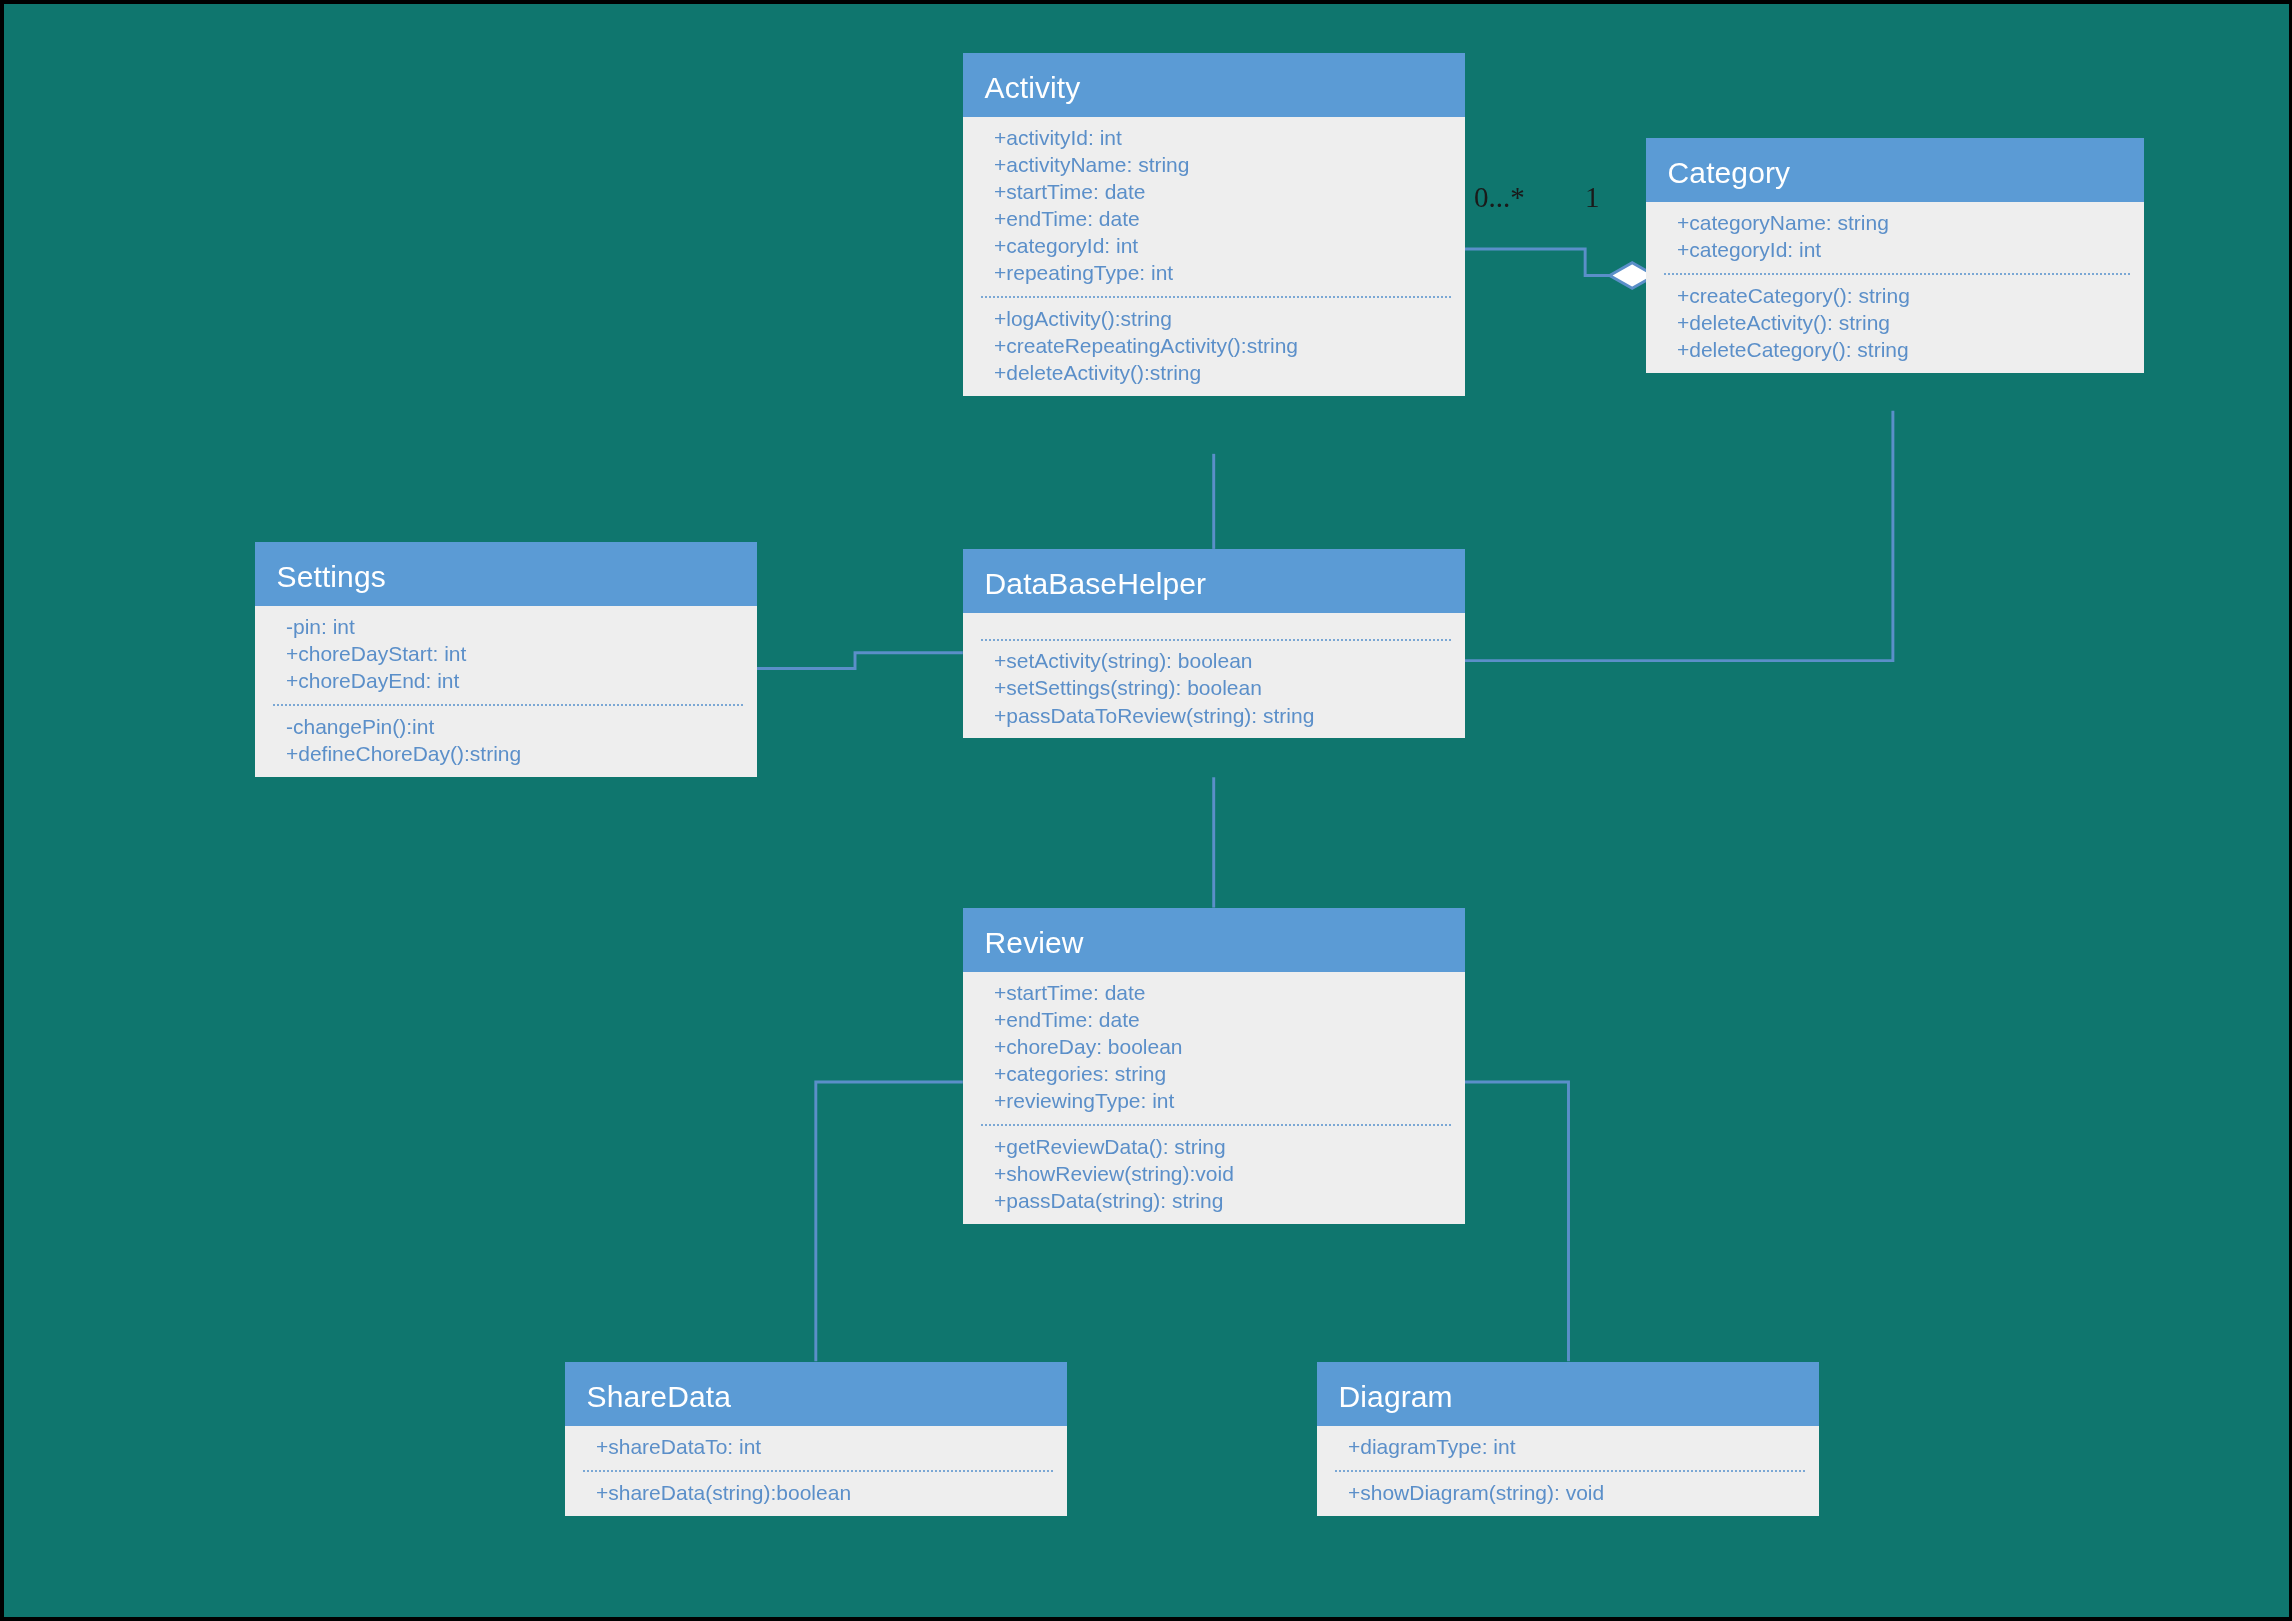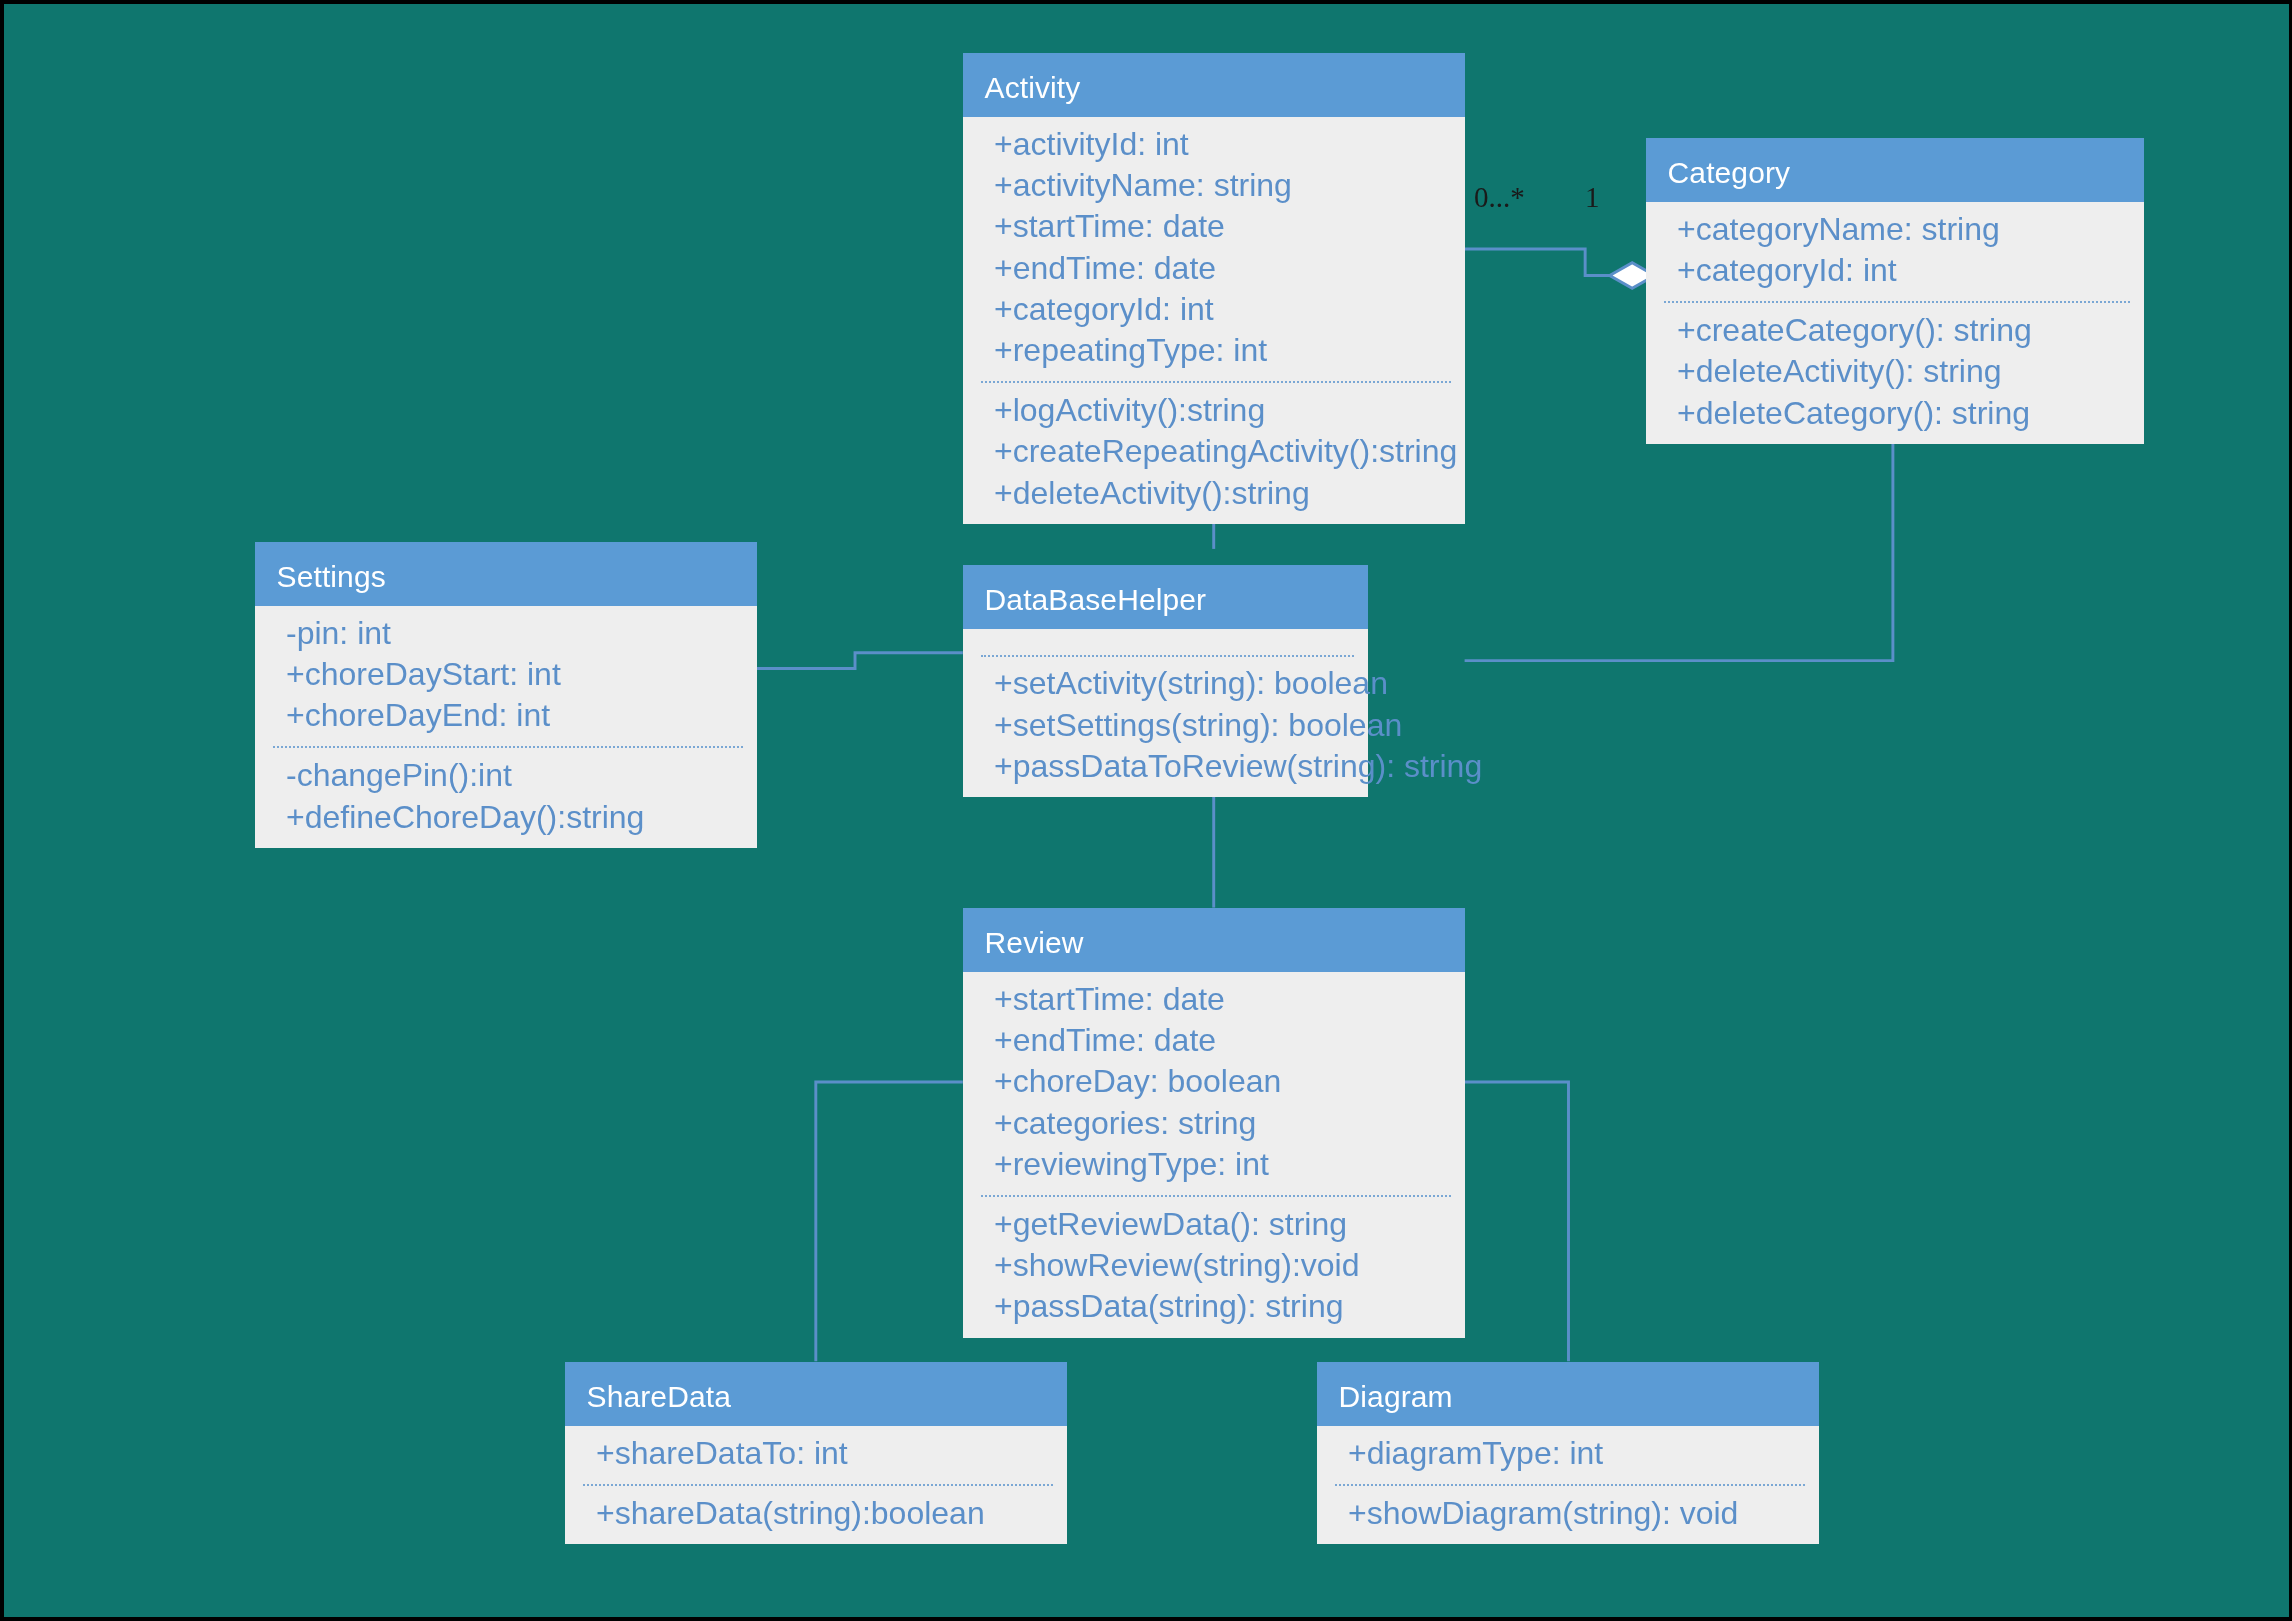--- a/index.html
+++ b/index.html
@@ -55,21 +55,21 @@
     padding-bottom: 3.9px;
     min-height: 25.5px;
   }
   .uml-divider {
     height: 0;
     margin: 0 13.7px 0 17.6px;
     border-top: 2px dotted #7aa7d4;
   }
   .uml-row {
     color: #5b8fc9;
-    font-size: 32px;
+    font-size: 21px;
     line-height: 1.29;
     white-space: nowrap;
   }
   
   .mult-label {
     position: absolute;
     z-index: 4;
     color: #1a1a1a;
     font-family: "Liberation Serif", serif;
     font-size: 29px;
@@ -143,21 +143,21 @@
         <div class="uml-row">+choreDayStart: int</div>
         <div class="uml-row">+choreDayEnd: int</div>
       </div>
       <div class="uml-divider"></div>
       <div class="uml-compartment">
         <div class="uml-row">-changePin():int</div>
         <div class="uml-row">+defineChoreDay():string</div>
       </div>
     </div>
 
-    <div class="uml-class" style="left:959px; top:545px; width:405px;margin-top:16px;">
+    <div class="uml-class" style="left:959px; top:545px; width:502px;">
       <div class="uml-header" style="height:64px;">DataBaseHelper</div>
       <div class="uml-compartment empty"></div>
       <div class="uml-divider"></div>
       <div class="uml-compartment">
         <div class="uml-row">+setActivity(string): boolean</div>
         <div class="uml-row">+setSettings(string): boolean</div>
         <div class="uml-row">+passDataToReview(string): string</div>
       </div>
     </div>
 

